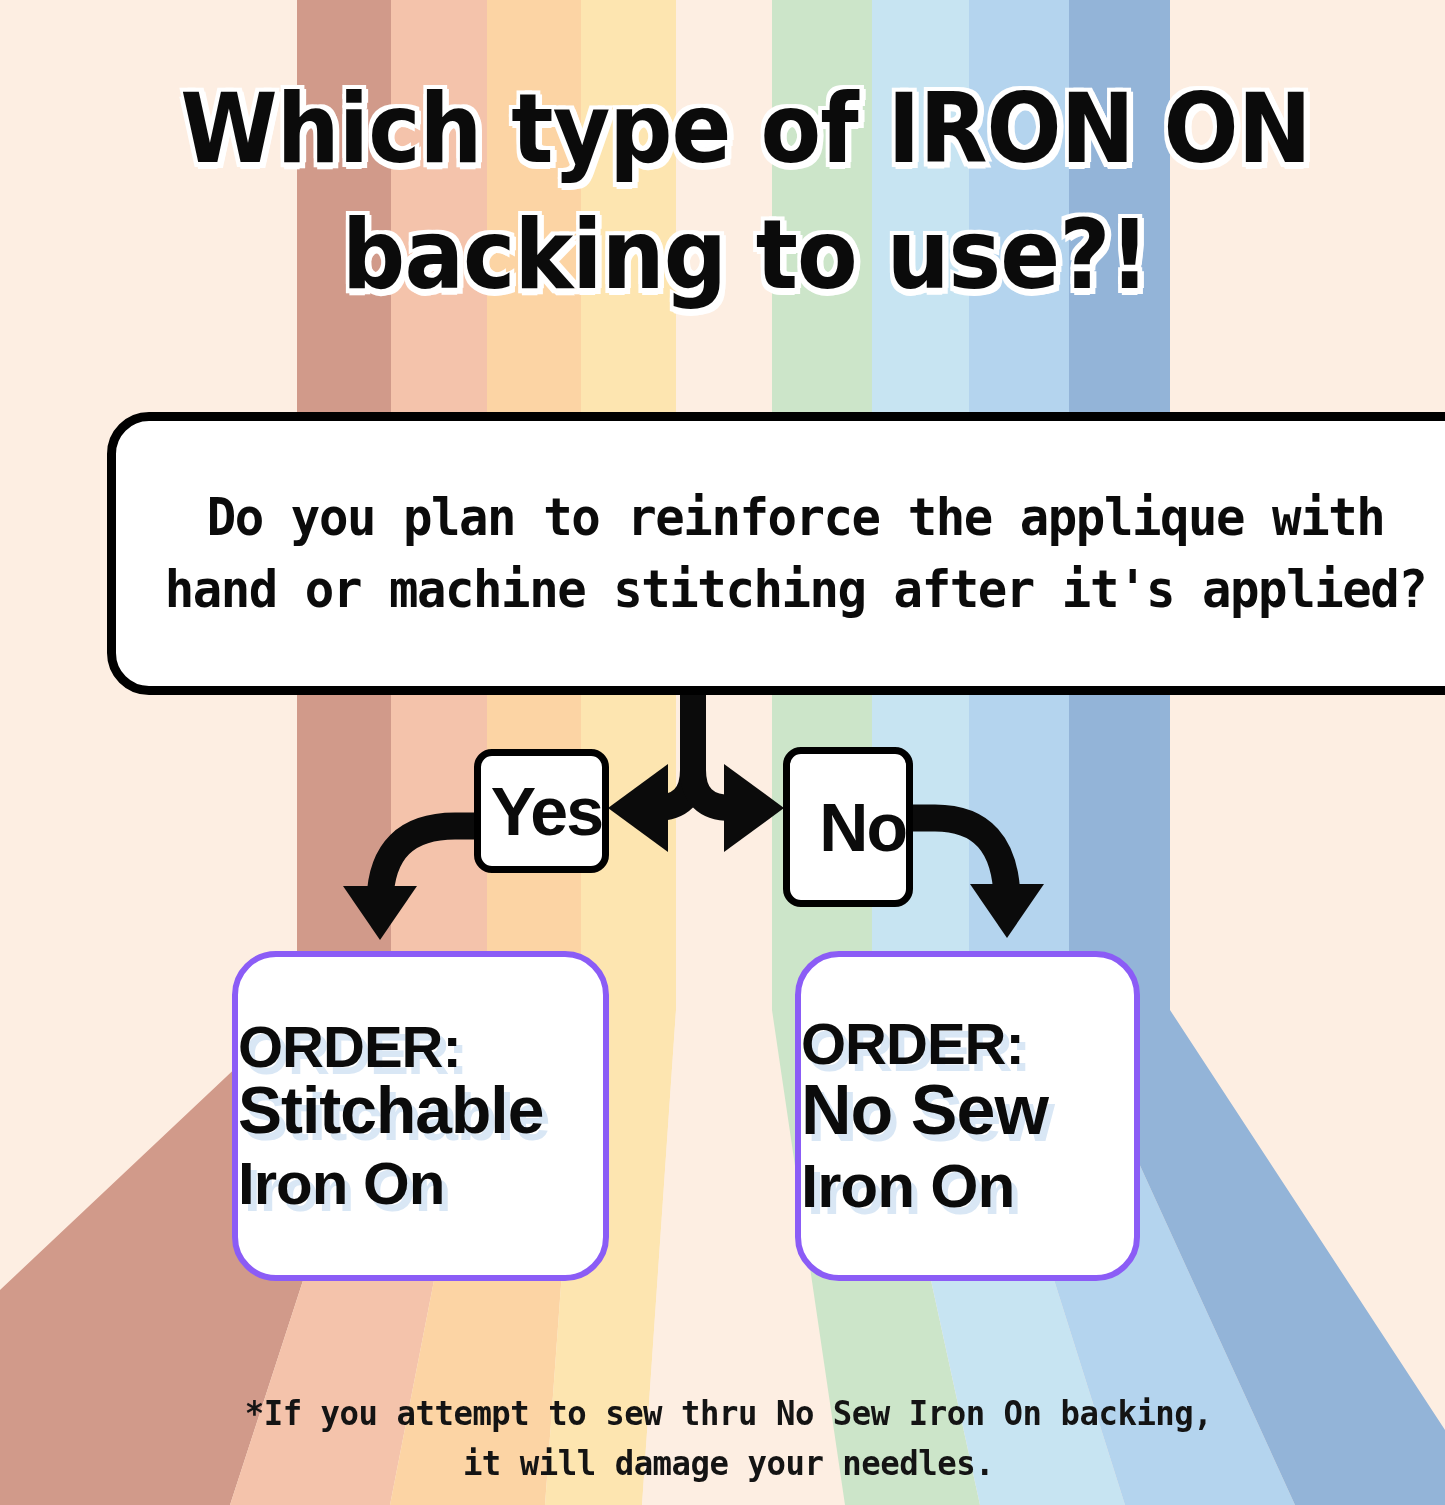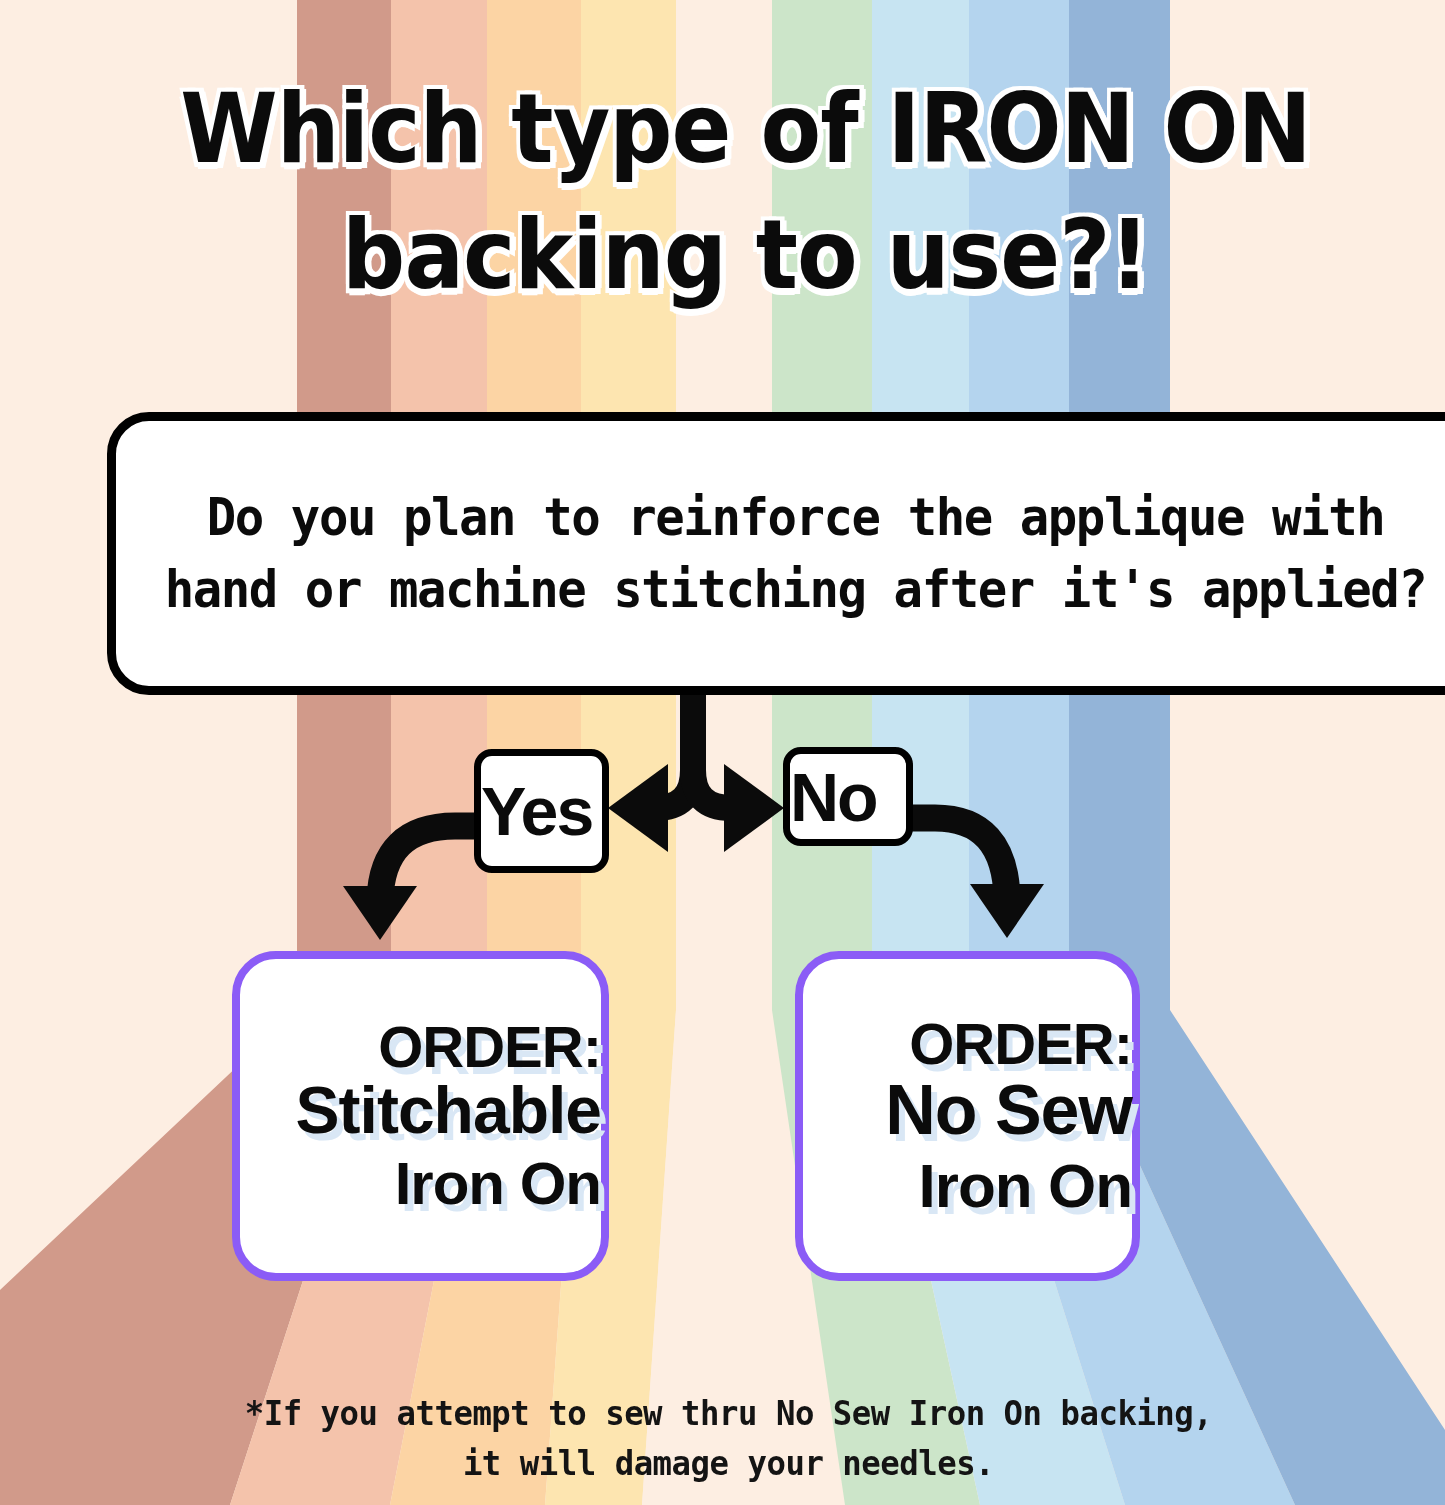--- a/index.html
+++ b/index.html
@@ -86,43 +86,43 @@
 
   
   .chip {
     position:absolute;
     background:#ffffff;
     border:7px solid #000000;
     border-radius:18px;
     z-index:6;
     display:flex;
     align-items:center;
-    justify-content:flex-start;
+    justify-content:flex-end;
   }
   .chip span {
     font-family:"Liberation Sans", sans-serif;
     font-weight:bold;
     font-size:68px;
     line-height:68px;
     color:#0b0b0b;
     letter-spacing:-2px;
   }
   #chip-yes { left:474px; top:749px; width:135px; height:124px; }
-  #chip-no  { left:783px; top:747px; width:130px; height:99px; }
+  #chip-no  { left:783px; top:747px; width:130px; height:160px; }
 
   
   .result-box {
     position:absolute;
     background:#ffffff;
-    border:8px solid #8b5cf6;
+    border:6px solid #8b5cf6;
     border-radius:44px;
     z-index:6;
     display:flex;
     flex-direction:column;
-    align-items:flex-end;
+    align-items:flex-start;
     justify-content:center;
   }
   #result-left  { left:232px; top:951px; width:377px; height:330px; }
   #result-right { left:795px; top:951px; width:345px; height:330px; }
 
   .result-line {
     font-family:"Liberation Sans", sans-serif;
     font-weight:bold;
     color:#0b0b0b;
     line-height:1.03;

